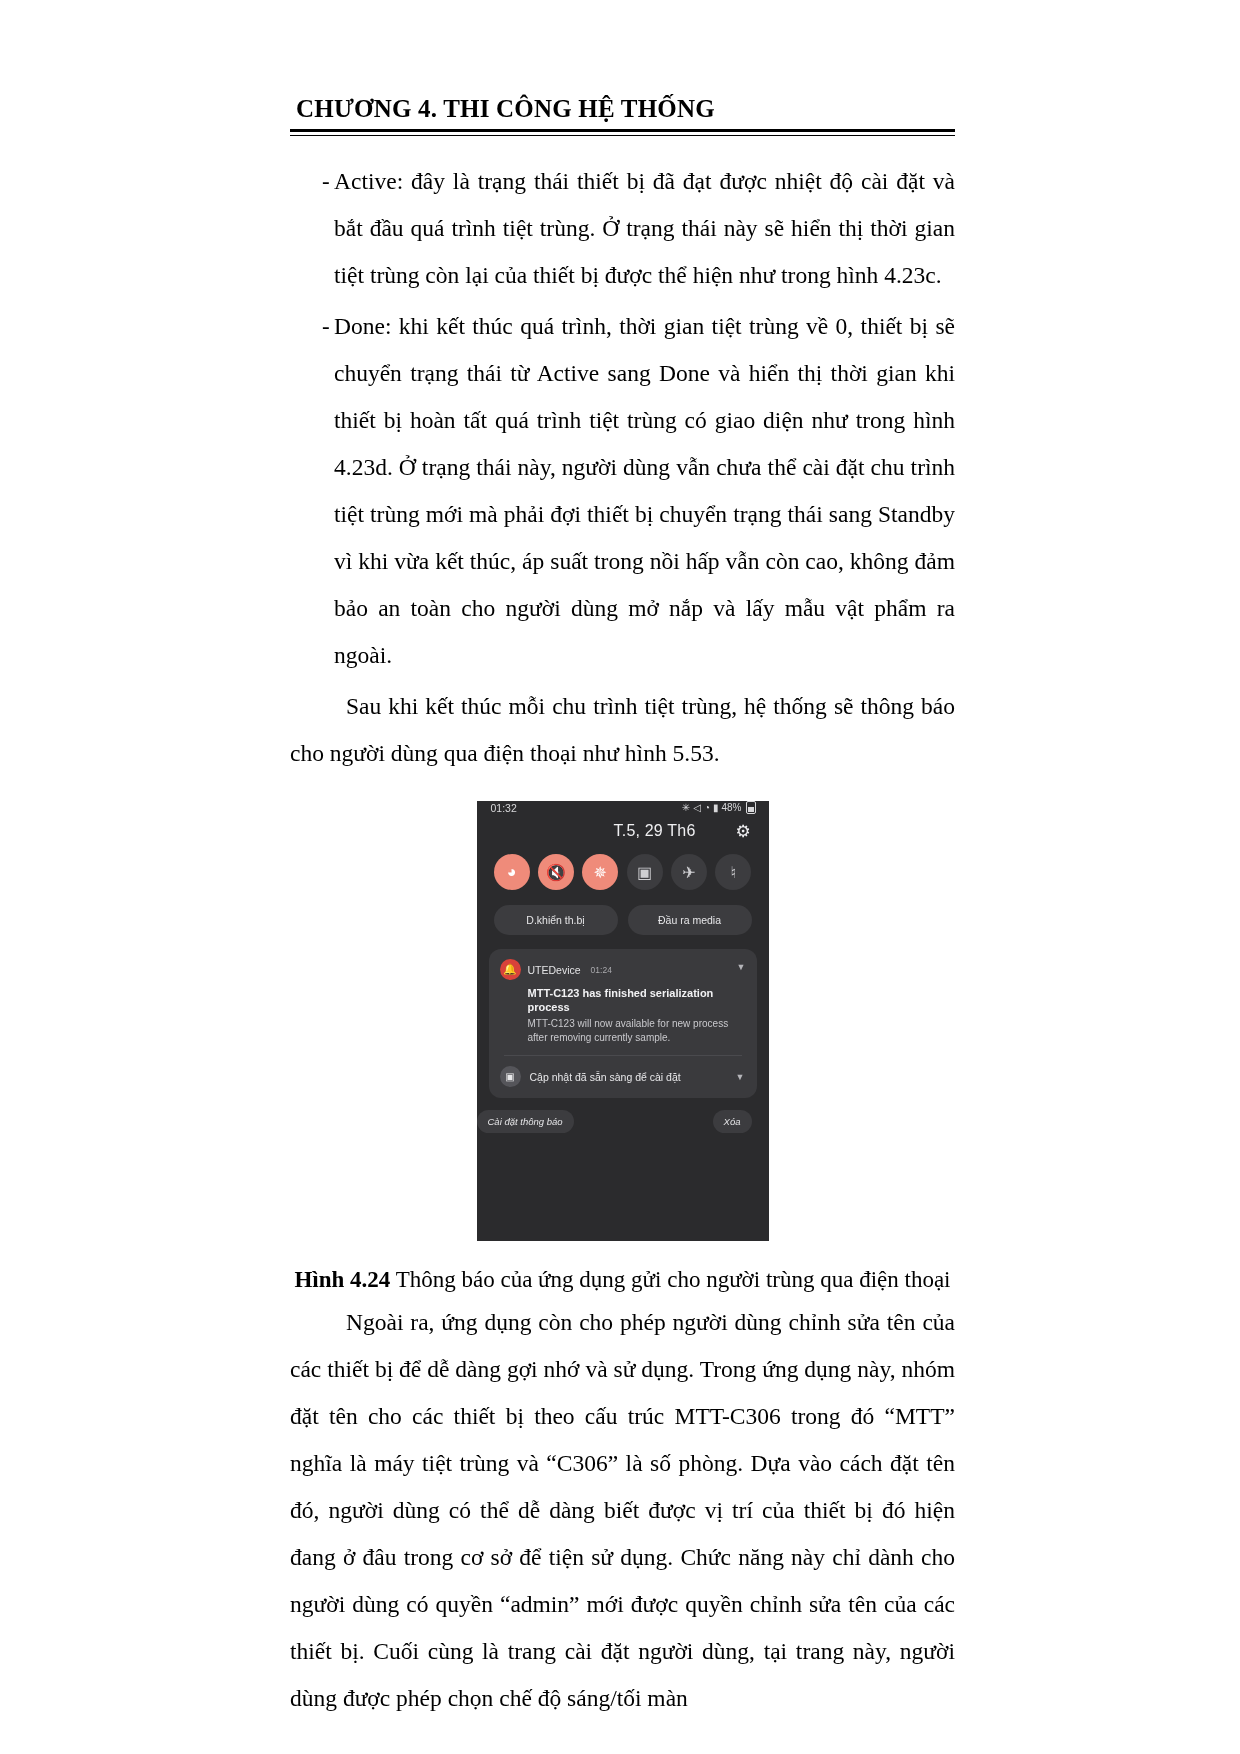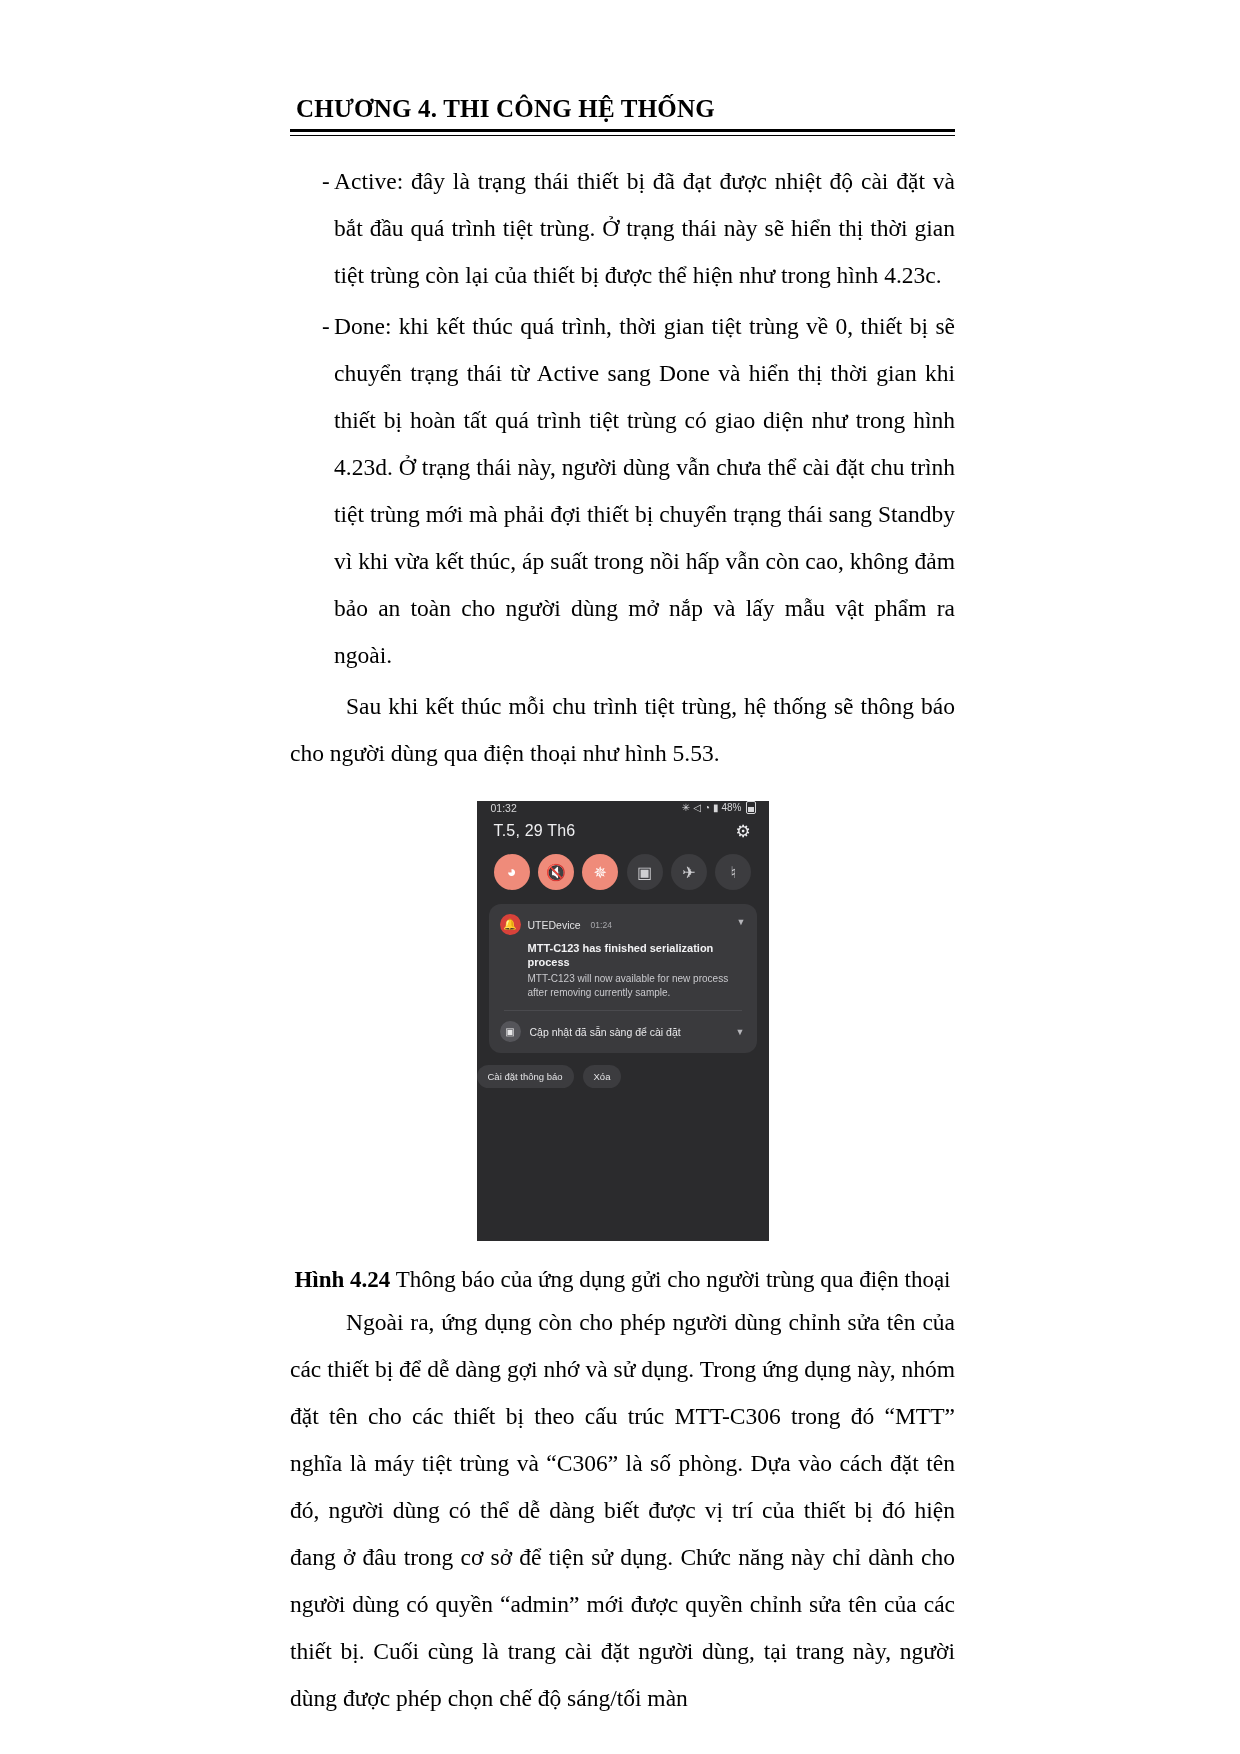--- a/index.html
+++ b/index.html
@@ -127,23 +127,24 @@
   .battery-icon:before {
     content: "";
     position: absolute;
     left: 1px; right: 1px; bottom: 1px;
     height: 5px;
     background: #d8d8da;
   }
 
   .date-row {
     display: flex;
-    justify-content: space-between;
+    justify-content: flex-end;
     align-items: center;
     padding: 8px 16px 0 17px;
+    gap: 40px;
   }
   .date-text {
     font-size: 16px;
     color: #efeff1;
     letter-spacing: 0.2px;
   }
   .gear {
     width: 17px; height: 17px;
     position: relative;
     color: #efeff1;
@@ -273,23 +274,24 @@
   .chev2 {
     position: absolute;
     right: 1px;
     top: 6px;
     font-size: 9px;
     color: #b5b5b9;
   }
 
   .bottom-actions {
     display: flex;
-    justify-content: flex-start;
+    justify-content: space-between;
     gap: 9px;
     padding: 12px 17px 0 0;
+    font-style: italic;
   }
   .action-pill {
     background: #3c3c3f;
     border-radius: 14px;
     font-size: 9.5px;
     color: #e4e4e6;
     padding: 6px 11px;
   }
 
   .fig-caption {
@@ -389,20 +391,24 @@
             <span>▣</span>
           </div>
           <div class="toggle off">
             <span>✈</span>
           </div>
           <div class="toggle off">
             <span>♮</span>
           </div>
         </div>
 
+        <div class="chips">
+          <div class="chip">D.khiển th.bị</div>
+          <div class="chip">Đầu ra media</div>
+        </div>
 
         <div class="notif-card">
           <div class="notif-head">
             <div class="notif-avatar">🔔</div>
             <span class="notif-app">UTEDevice</span>
             <span class="notif-time">01:24</span>
           </div>
           <span class="chev">▼</span>
           <div class="notif-title">MTT-C123 has finished serialization process</div>
           <div class="notif-body">MTT-C123 will now available for new process after removing currently sample.</div>

